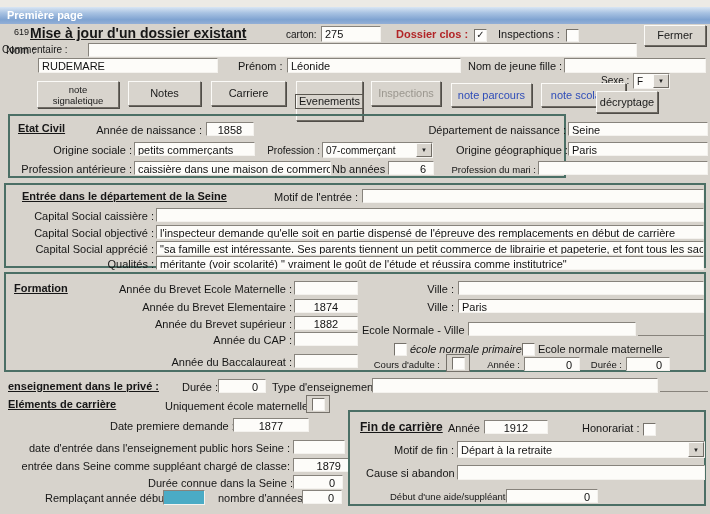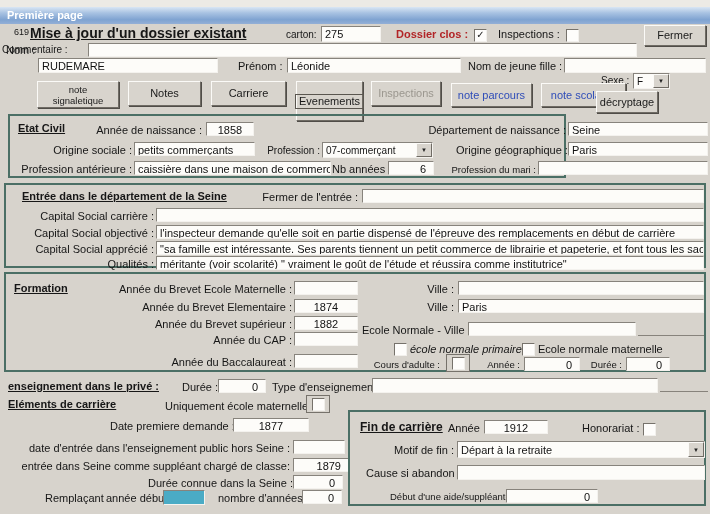--- a/index.html
+++ b/index.html
@@ -127,24 +127,24 @@
     <span class="lbl r" style="left:6px;top:47px;width:116px;">Profession antérieure :</span>
     <div class="field" style="left:124px;top:45px;width:197px;height:14px;"><span>caissière dans une maison de commerce</span></div>
     <span class="lbl r" style="left:322px;top:47px;width:54px;">Nb années :</span>
     <div class="field num" style="left:378px;top:45px;width:46px;height:14px;"><span>6</span></div>
     <span class="lbl r xs" style="left:432px;top:48px;width:94px;">Profession du mari :</span>
     <div class="field" style="left:528px;top:45px;width:170px;height:14px;"><span></span></div>
   </div>
 
   <div class="group" style="left:4px;top:183px;width:702px;height:85px;">
     <span class="lbl b" style="left:16px;top:5px;">Entrée dans le département de la Seine</span>
-    <span class="lbl r" style="left:256px;top:6px;width:96px;">Fermer de l'entrée :</span>
+    <span class="lbl r" style="left:256px;top:6px;width:96px;">Motif de l'entrée :</span>
     <div class="field" style="left:356px;top:4px;width:342px;height:14px;"><span></span></div>
 
-    <span class="lbl r" style="left:18px;top:25px;width:130px;">Capital Social carrière :</span>
+    <span class="lbl r" style="left:18px;top:25px;width:130px;">Capital Social caissière :</span>
     <div class="field" style="left:150px;top:23px;width:548px;height:14px;"><span></span></div>
 
     <span class="lbl r" style="left:18px;top:42px;width:130px;">Capital Social objectivé :</span>
     <div class="field" style="left:150px;top:40px;width:548px;height:14px;"><span>l'inspecteur demande qu'elle soit en partie dispensé de l'épreuve des remplacements en début de carrière</span></div>
 
     <span class="lbl r" style="left:18px;top:58px;width:130px;">Capital Social apprécié :</span>
     <div class="field" style="left:150px;top:56px;width:548px;height:14px;"><span>"sa famille est intéressante. Ses parents tiennent un petit commerce de librairie et papeterie, et font tous les sacrifices</span></div>
 
     <span class="lbl r" style="left:18px;top:73px;width:130px;">Qualités :</span>
     <div class="field" style="left:150px;top:71px;width:548px;height:14px;"><span>méritante (voir scolarité) " vraiment le goût de l'étude et réussira comme institutrice"</span></div>

